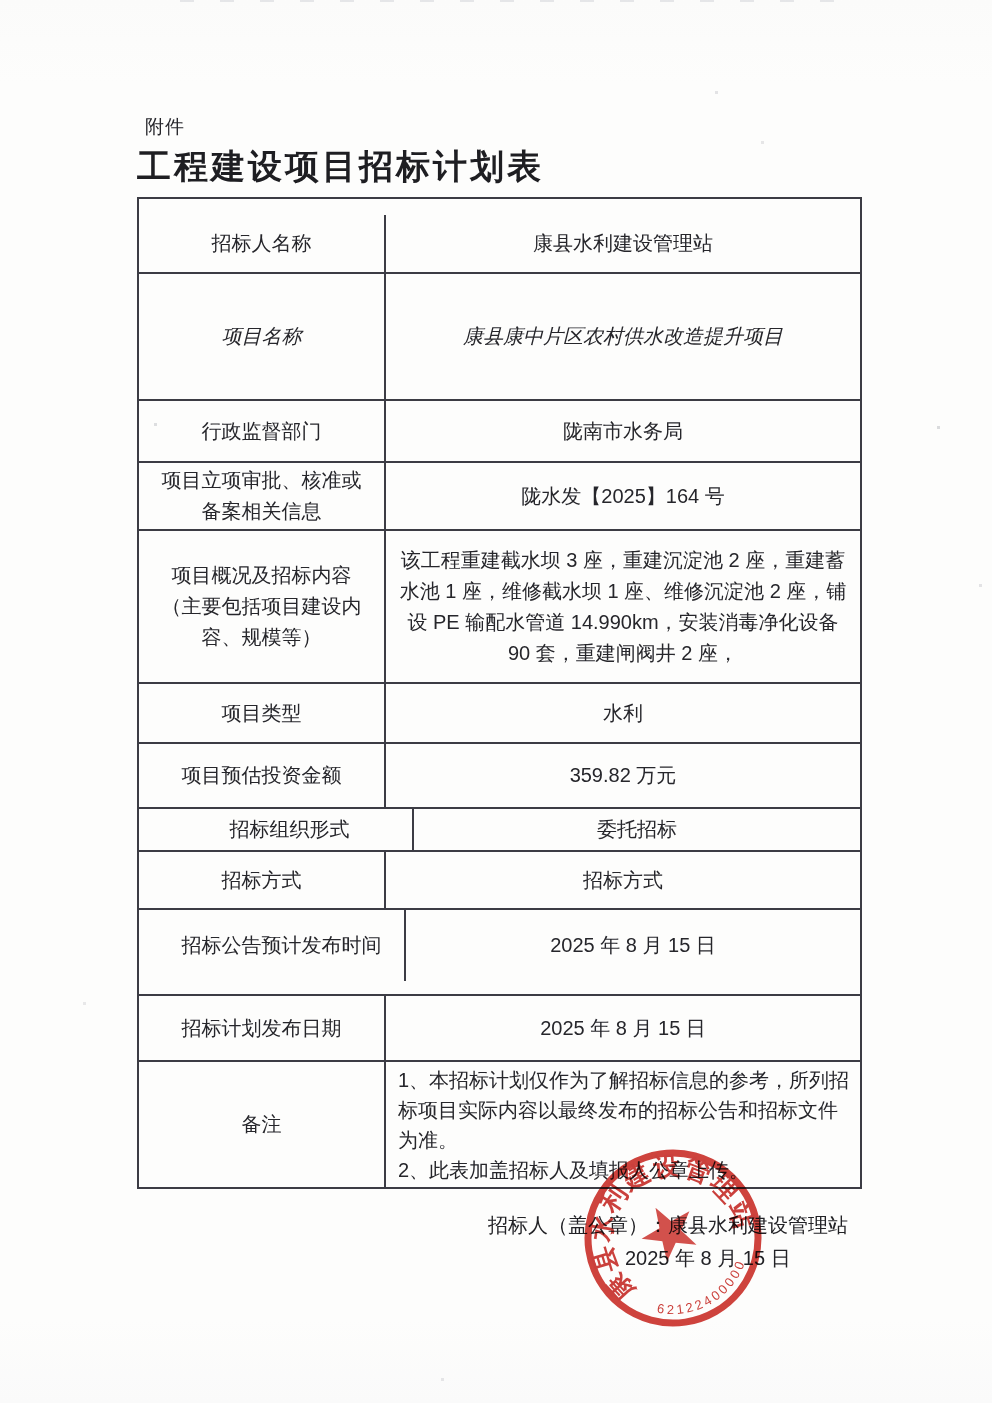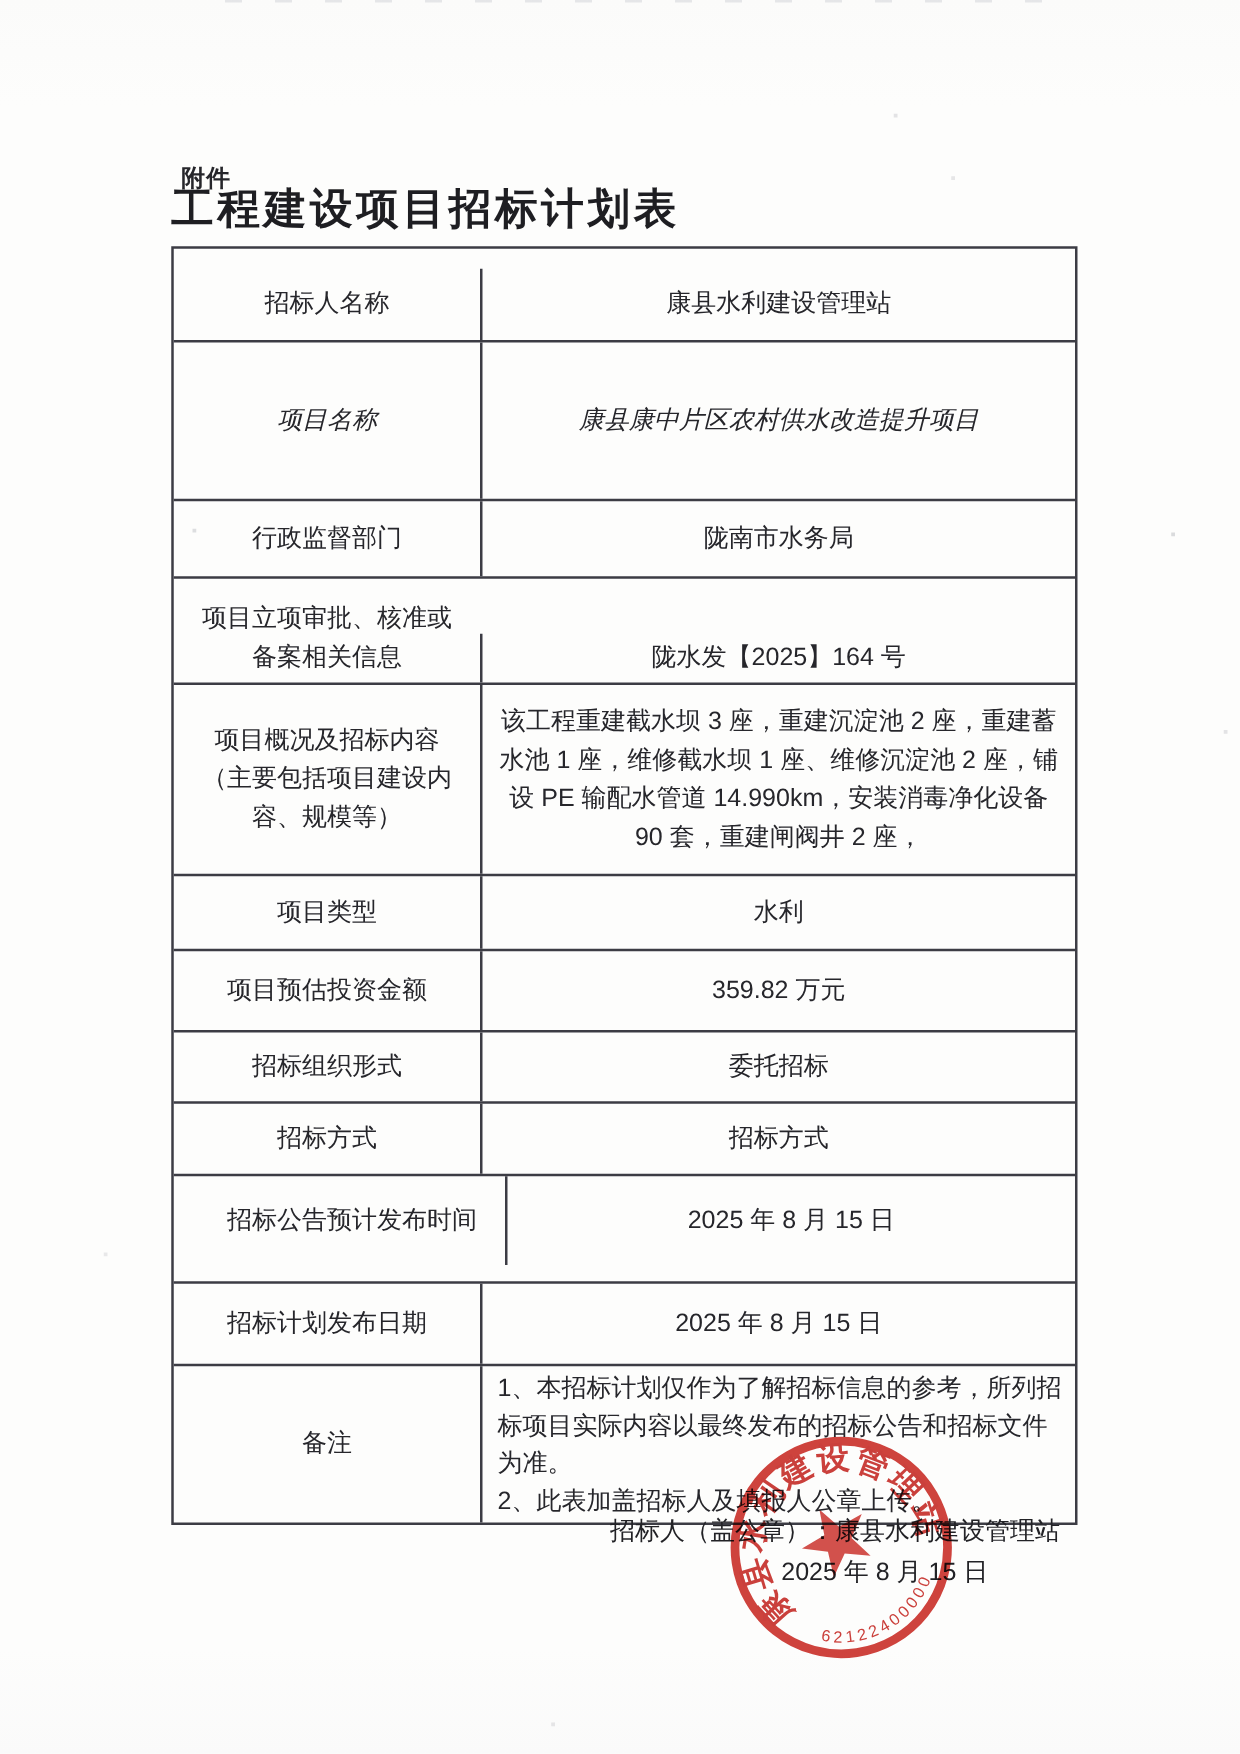--- a/index.html
+++ b/index.html
@@ -30,23 +30,22 @@
       762px 142px 0 1px rgba(150,152,160,.22),
       938px 427px 0 1px rgba(140,142,150,.30),
       980px 585px 0 1px rgba(150,152,160,.25),
       442px 1379px 0 1px rgba(150,152,160,.22),
       84px 1003px 0 1px rgba(150,152,160,.20);
   }
   .attachment {
     position: absolute;
     left: 145px; top: 114px;
     font-size: 19px;
-    font-weight: 700;
+    font-weight: 400;
     letter-spacing: 1px;
-    margin-top: 16px;
   }
   .title {
     position: absolute;
     left: 137px; top: 144px; width: 725px;
     text-align: left;
     font-size: 34px;
     font-weight: 700;
     letter-spacing: 3px;
     color: #1e1e22;
   }
@@ -71,25 +70,25 @@
     flex: 1 1 auto;
     border-left: 2px solid #3c3c44;
     padding: 4px 10px;
     text-align: center;
     font-size: 20px;
     line-height: 31px;
   }
   .trow:nth-child(1)  { height: 57px; margin-top: 16px; }
   .trow:nth-child(2)  { height: 127px; font-style: italic; }
   .trow:nth-child(3)  { height: 62px; }
-  .trow:nth-child(4)  { height: 85px; align-items: flex-end; }
+  .trow:nth-child(4)  { height: 68px; }
   .trow:nth-child(5)  { height: 153px; }
   .trow:nth-child(6)  { height: 60px; }
   .trow:nth-child(7)  { height: 65px; }
-  .trow:nth-child(8)  { height: 57px; }
+  .trow:nth-child(8)  { height: 43px; padding-left: 28px; }
   .trow:nth-child(9)  { height: 58px; }
   .trow:nth-child(10) { height: 73px; padding-left: 20px; }
   .trow:nth-child(11) { height: 66px; margin-top: 13px; }
   .trow:nth-child(12) { height: 127px; }
   
   .trow:nth-child(5) .cell.value { padding: 4px 9px; }
   
   .trow:nth-child(12) .cell.value {
     text-align: left;
     white-space: pre-line;

